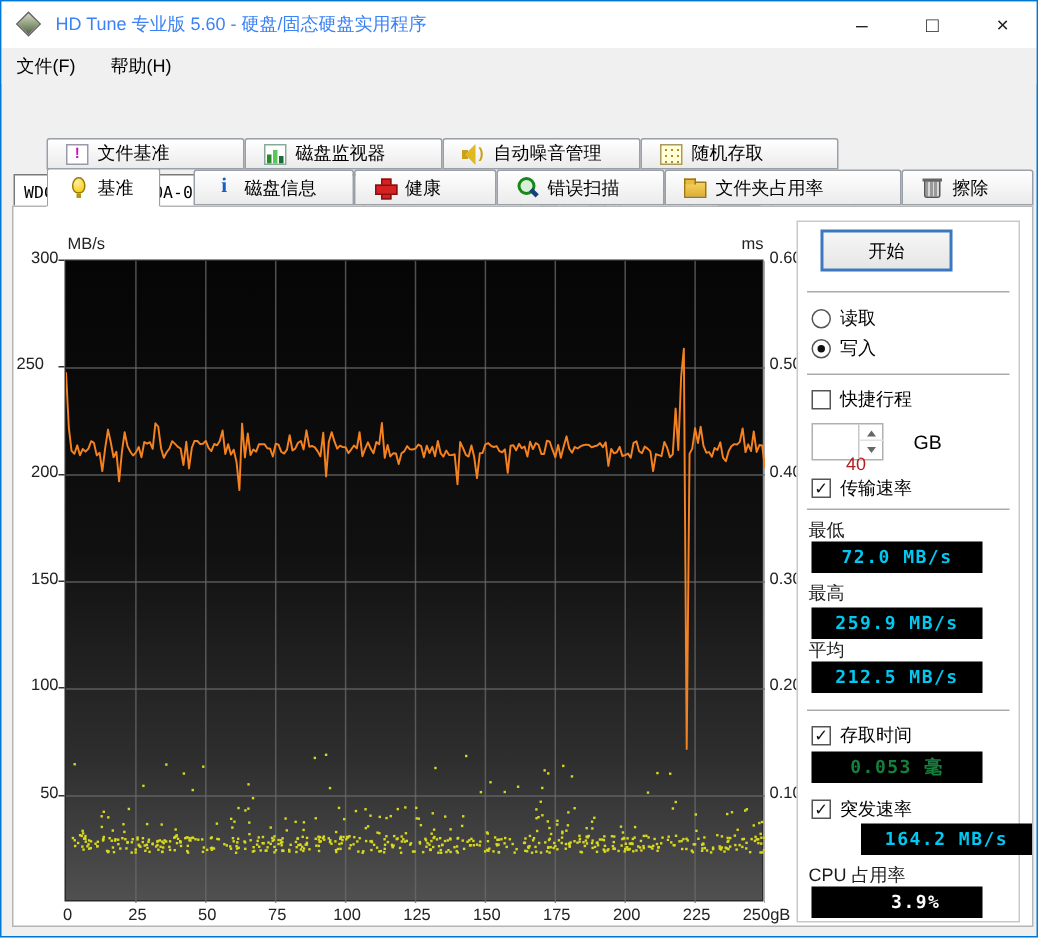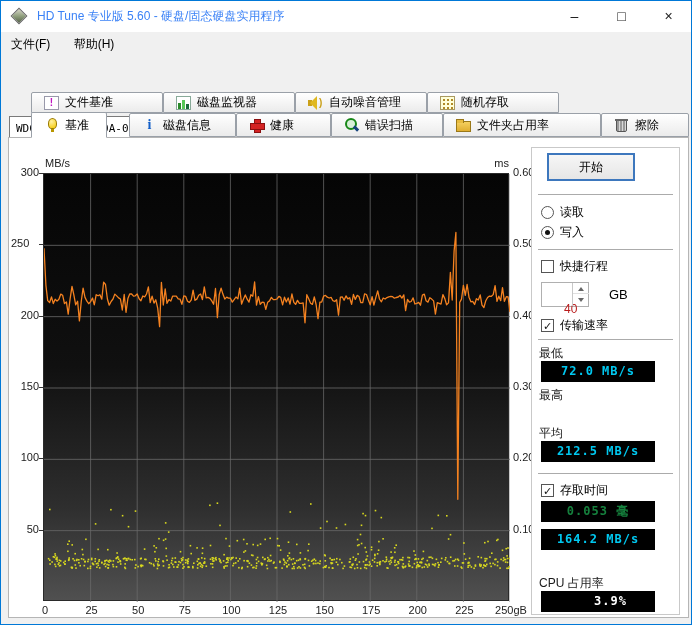--- a/index.html
+++ b/index.html
@@ -911,32 +911,33 @@
 
   <div class="ctl-row" style="top:316px;">
     <span class="cbox">✓</span>
     <span>传输速率</span>
   </div>
   <div class="hsep" style="top:338px;"></div>
 
   <div class="fld-lbl" style="top:344px;">最低</div>
   <div class="lcd cyan" style="top:360px;">72.0 MB/s</div>
   <div class="fld-lbl" style="top:386px;">最高</div>
+  <div class="lcd cyan" style="top:404px;">259.9 MB/s</div>
   <div class="fld-lbl" style="top:424px;">平均</div>
   <div class="lcd cyan" style="top:440px;">212.5 MB/s</div>
   <div class="hsep" style="top:472px;"></div>
 
   <div class="ctl-row" style="top:481px;">
     <span class="cbox">✓</span>
     <span>存取时间</span>
   </div>
   <div class="lcd yellow" style="top:500px;">0.053 毫</div>
 
   <div class="ctl-row" style="top:530px;">
     <span class="cbox">✓</span>
     <span>突发速率</span>
   </div>
-  <div class="lcd cyan" style="top:528px;">164.2 MB/s</div>
+  <div class="lcd cyan" style="top:548px;margin-left:33px;">164.2 MB/s</div>
 
   <div class="fld-lbl" style="top:574px;">CPU 占用率</div>
   <div class="lcd white" style="top:590px;padding-left:25px;">3.9%</div>
 
 </div>
 
 </body></html>

